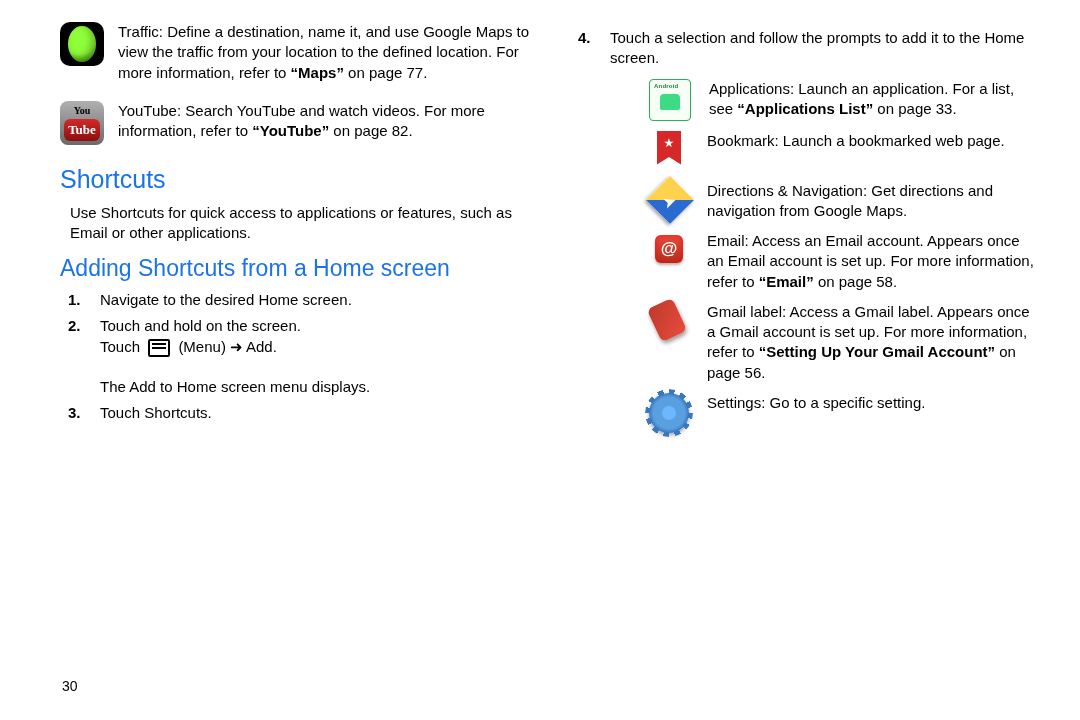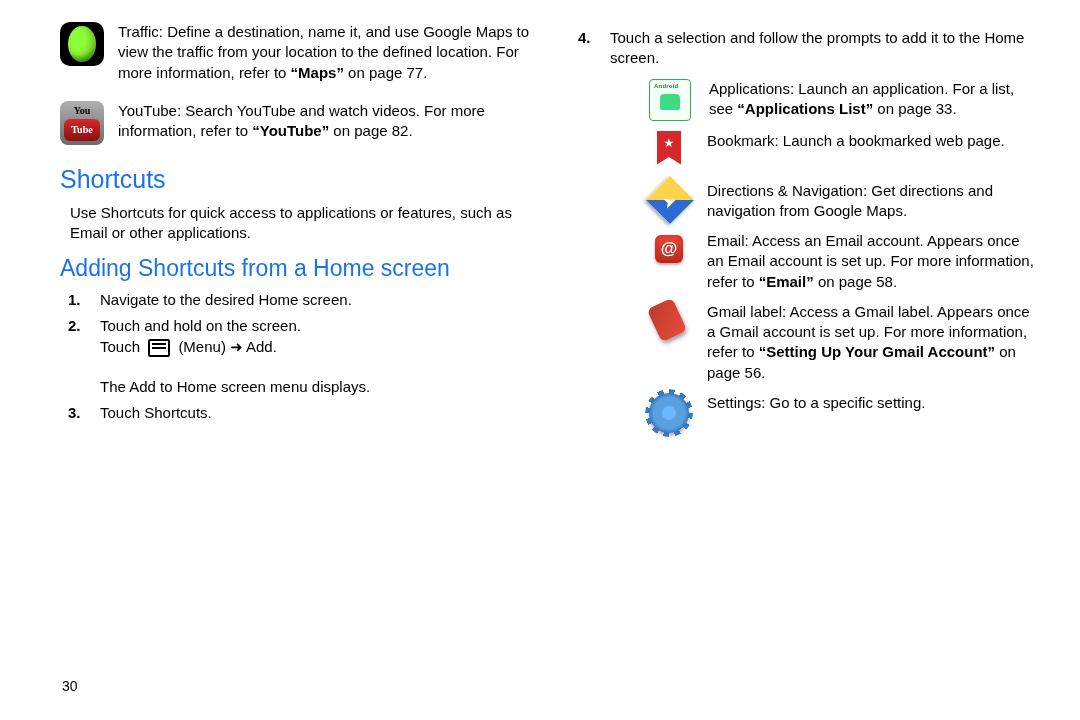--- a/index.html
+++ b/index.html
@@ -139,21 +139,21 @@
   }
   .ic-youtube .yt-top {
     position: absolute; top: 3px; left: 0; width: 100%;
     text-align: center; font-size: 10px; color: #000; font-weight: bold;
   }
   .ic-youtube .yt-red {
     position: absolute; left: 4px; right: 4px; bottom: 4px; top: 18px;
     background: linear-gradient(#d62828, #8a0f0f);
     border-radius: 6px;
     display: flex; align-items: center; justify-content: center;
-    font-size: 10px; font-weight: bold;
+    font-size: 13px; font-weight: bold;
   }
   .ic-apps {
     border: 1px solid #33aa55;
     border-radius: 4px;
     background: #f5fff5;
     position: relative;
   }
   .ic-apps .apps-top {
     position:absolute; top:2px; left:4px; right:4px;
     font-size:6px; color:#2a7a3a; font-weight:bold; letter-spacing:0.2px;

